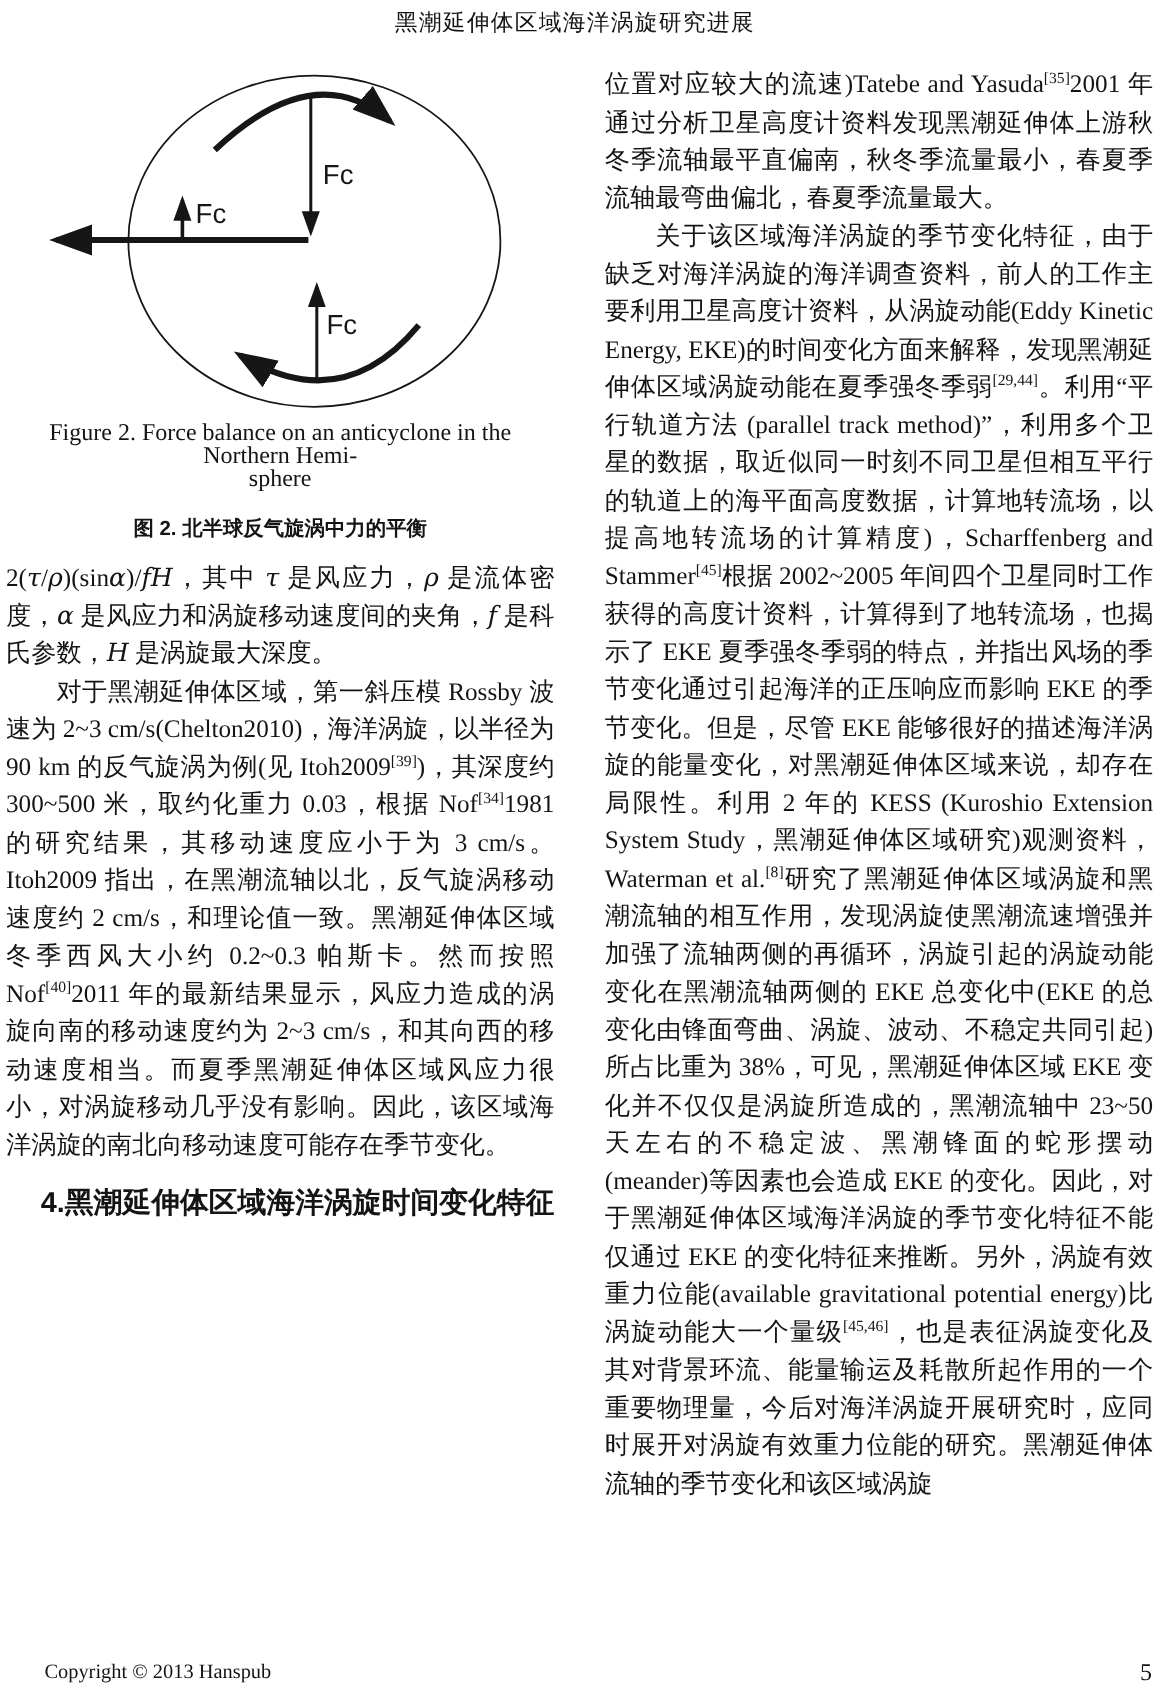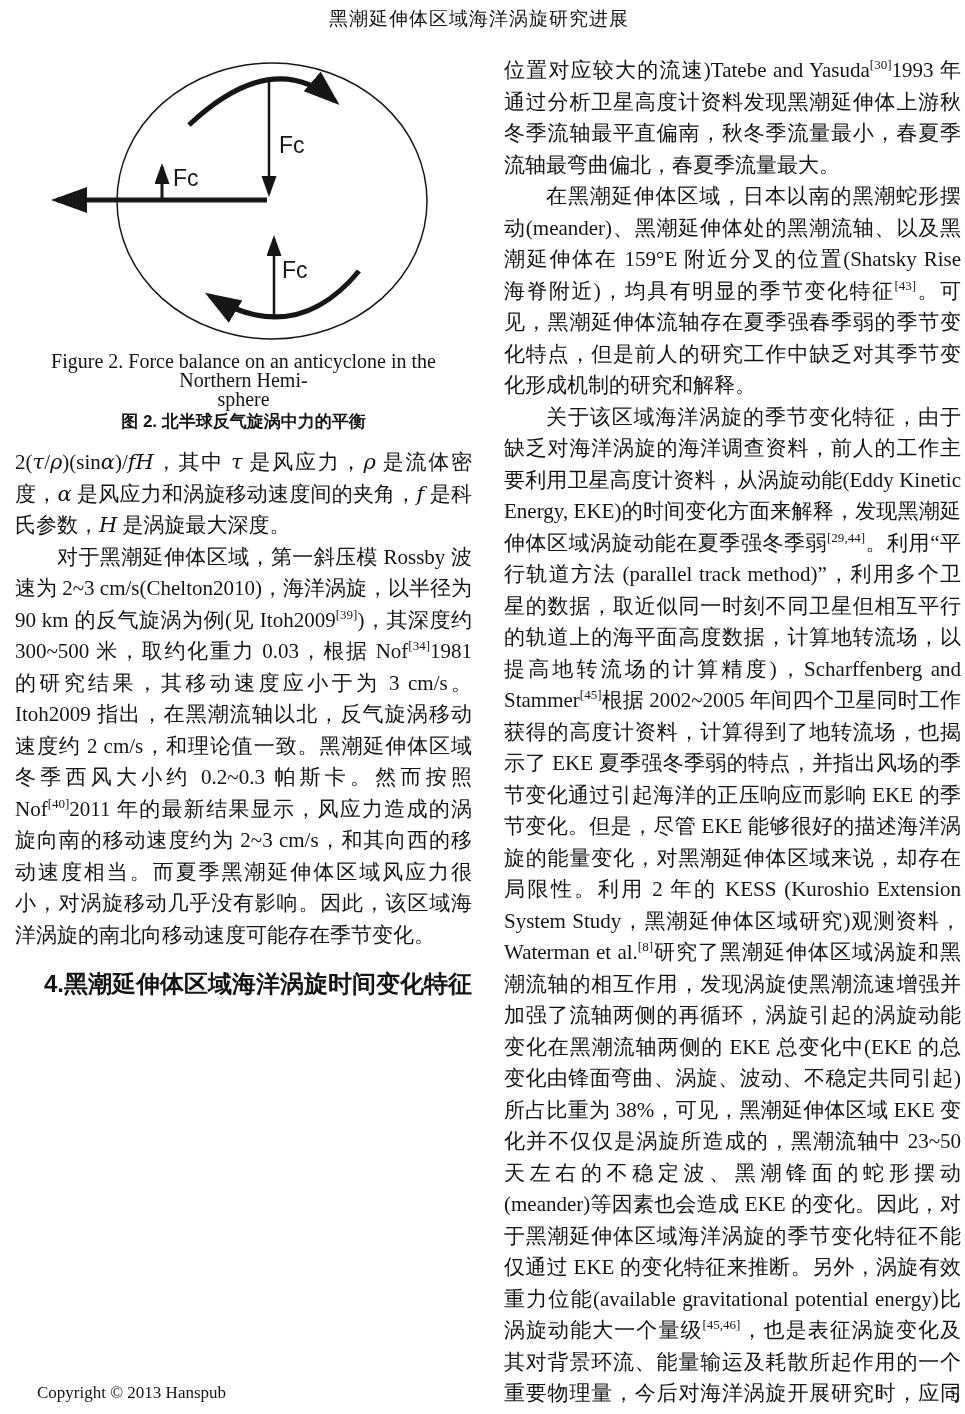--- a/index.html
+++ b/index.html
@@ -9,38 +9,38 @@
     font-family:"Liberation Serif", serif;
   }
   .header-title{
     position:absolute;top:6px;left:0;width:958px;text-align:center;
     font-size:19px;letter-spacing:1px;
   }
   .col{
     position:absolute;width:457px;font-size:21px;line-height:31.5px;
     text-align:justify;
   }
-  #left-col{left:15px;top:55px;}
+  #left-col{left:5px;top:55px;}
   #right-col{left:504px;top:55px;}
   p.body-p{margin:0;padding:0;}
   p.indent{text-indent:2em;}
   sup{font-size:0.62em;line-height:0;vertical-align:super;}
   .mi{font-style:italic;font-family:"DejaVu Serif", serif;}
   figure{margin:0;padding:0;}
   .figure-svg{display:block;margin:0 0 0 2px;}
   .fig-stroke{stroke:#161616;fill:none;}
   .fig-fill{fill:#161616;stroke:none;}
   .fc-label{font-family:"Liberation Sans", sans-serif;font-size:23px;fill:#161616;}
   .caption-en{
     font-weight:normal;font-size:20px;line-height:19px;text-align:center;
     margin-top:5px;
   }
   .caption-zh{
     font-weight:bold;font-size:17px;line-height:23px;text-align:center;
-    font-family:"Liberation Sans", sans-serif;margin-top:1px;
+    font-family:"Liberation Sans", sans-serif;margin-top:20px;
   }
   .fig-block{margin-bottom:14px;}
   .section-heading{
     font-family:"Liberation Sans", sans-serif;font-weight:bold;
     font-size:24px;line-height:37px;margin:14px 0 10px 0;text-align:right;
   }
   .h-num{display:inline-block;width:40px;}
   .h-line2{padding-left:40px;}
   .footer-copyright{
     position:absolute;left:5px;top:1383px;font-size:17px;margin-left:32px;
@@ -86,19 +86,18 @@
   <p class="body-p"><span>2(</span><span class="mi">τ</span><span>/</span><span class="mi">ρ</span><span>)(sin</span><span class="mi">α</span><span>)/</span><span class="mi">fH</span><span>，其中 </span><span class="mi">τ</span><span> 是风应力，</span><span class="mi">ρ</span><span> 是流体密度，</span><span class="mi">α</span><span> 是风应力和涡旋移动速度间的夹角，</span><span class="mi">f</span><span> 是科氏参数，</span><span class="mi">H</span><span> 是涡旋最大深度。</span></p>
   <p class="body-p indent"><span>对于黑潮延伸体区域，第一斜压模 Rossby 波速为 2~3 cm/s(Chelton2010)，海洋涡旋，以半径为 90 km 的反气旋涡为例(见 Itoh2009</span><sup>[39]</sup><span>)，其深度约 300~500 米，取约化重力 0.03，根据 Nof</span><sup>[34]</sup><span>1981 的研究结果，其移动速度应小于为 3 cm/s。Itoh2009 指出，在黑潮流轴以北，反气旋涡移动速度约 2 cm/s，和理论值一致。黑潮延伸体区域冬季西风大小约 0.2~0.3 帕斯卡。然而按照 Nof</span><sup>[40]</sup><span>2011 年的最新结果显示，风应力造成的涡旋向南的移动速度约为 2~3 cm/s，和其向西的移动速度相当。而夏季黑潮延伸体区域风应力很小，对涡旋移动几乎没有影响。因此，该区域海洋涡旋的南北向移动速度可能存在季节变化。</span></p>
 
   <div class="section-heading">
     <div class="h-line1"><span class="h-num">4.</span><span>黑潮延伸体区域海洋涡旋时间变化特征</span></div>
   </div>
 
 </div>
 
 <div class="col" id="right-col">
-  <p class="body-p"><span>位置对应较大的流速)Tatebe and Yasuda</span><sup>[30]</sup><span>1993 年通过分析卫星高度计资料发现黑潮延伸体上游秋冬季流轴最平直偏南，秋冬季流量最小，春夏季流轴最弯曲偏北，春夏季流量最大。</span></p>
-  <p class="body-p indent"><span>在黑潮延伸体区域，日本以南的黑潮蛇形摆动(meander)、黑潮延伸体处的黑潮流轴、以及黑潮延伸体在 159°E 附近分叉的位置(Shatsky Rise 海脊附近)，均具有明显的季节变化特征</span><sup>[43]</sup><span>。可见，黑潮延伸体流轴存在夏季强春季弱的季节变化特点，但是前人的研究工作中缺乏对其季节变化形成机制的研究和解释。</span></p>
+  <p class="body-p"><span>位置对应较大的流速)Tatebe and Yasuda</span><sup>[35]</sup><span>2001 年通过分析卫星高度计资料发现黑潮延伸体上游秋冬季流轴最平直偏南，秋冬季流量最小，春夏季流轴最弯曲偏北，春夏季流量最大。</span></p>
   <p class="body-p indent"><span>关于该区域海洋涡旋的季节变化特征，由于缺乏对海洋涡旋的海洋调查资料，前人的工作主要利用卫星高度计资料，从涡旋动能(Eddy Kinetic Energy, EKE)的时间变化方面来解释，发现黑潮延伸体区域涡旋动能在夏季强冬季弱</span><sup>[29,44]</sup><span>。利用“平行轨道方法 (parallel track method)”，利用多个卫星的数据，取近似同一时刻不同卫星但相互平行的轨道上的海平面高度数据，计算地转流场，以提高地转流场的计算精度)，Scharffenberg and Stammer</span><sup>[45]</sup><span>根据 2002~2005 年间四个卫星同时工作获得的高度计资料，计算得到了地转流场，也揭示了 EKE 夏季强冬季弱的特点，并指出风场的季节变化通过引起海洋的正压响应而影响 EKE 的季节变化。但是，尽管 EKE 能够很好的描述海洋涡旋的能量变化，对黑潮延伸体区域来说，却存在局限性。利用 2 年的 KESS (Kuroshio Extension System Study，黑潮延伸体区域研究)观测资料，Waterman et al.</span><sup>[8]</sup><span>研究了黑潮延伸体区域涡旋和黑潮流轴的相互作用，发现涡旋使黑潮流速增强并加强了流轴两侧的再循环，涡旋引起的涡旋动能变化在黑潮流轴两侧的 EKE 总变化中(EKE 的总变化由锋面弯曲、涡旋、波动、不稳定共同引起)所占比重为 38%，可见，黑潮延伸体区域 EKE 变化并不仅仅是涡旋所造成的，黑潮流轴中 23~50 天左右的不稳定波、黑潮锋面的蛇形摆动(meander)等因素也会造成 EKE 的变化。因此，对于黑潮延伸体区域海洋涡旋的季节变化特征不能仅通过 EKE 的变化特征来推断。另外，涡旋有效重力位能(available gravitational potential energy)比涡旋动能大一个量级</span><sup>[45,46]</sup><span>，也是表征涡旋变化及其对背景环流、能量输运及耗散所起作用的一个重要物理量，今后对海洋涡旋开展研究时，应同时展开对涡旋有效重力位能的研究。黑潮延伸体流轴的季节变化和该区域涡旋</span></p>
 </div>
 
 <div class="footer-copyright">Copyright © 2013 Hanspub</div>
 <div class="footer-page">5</div>
 
 </body></html>

